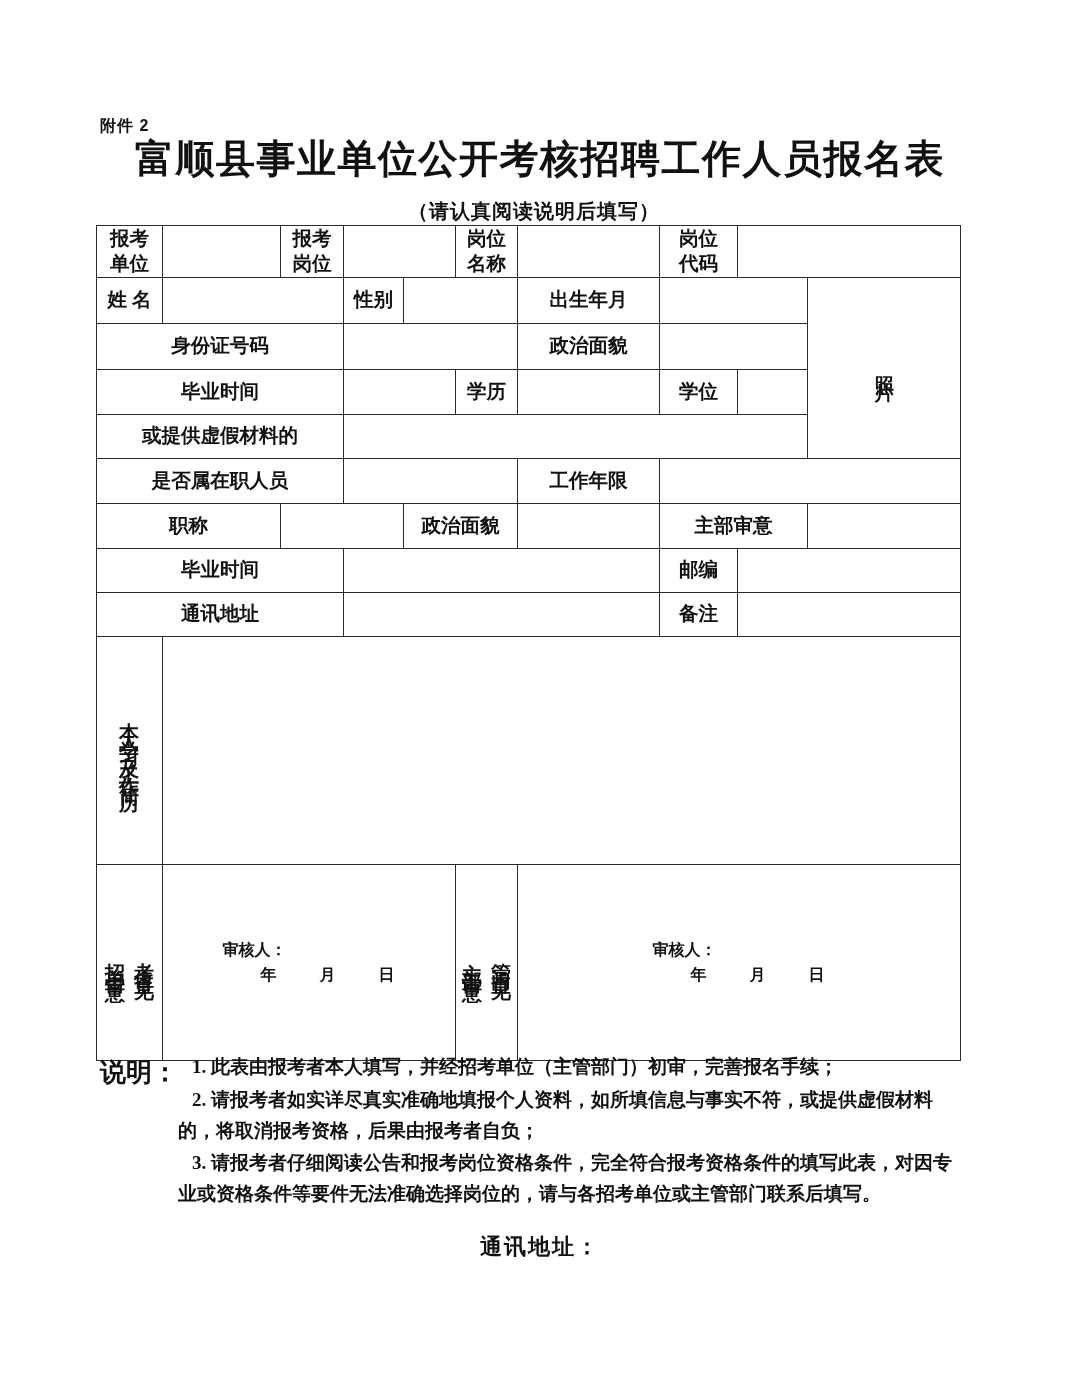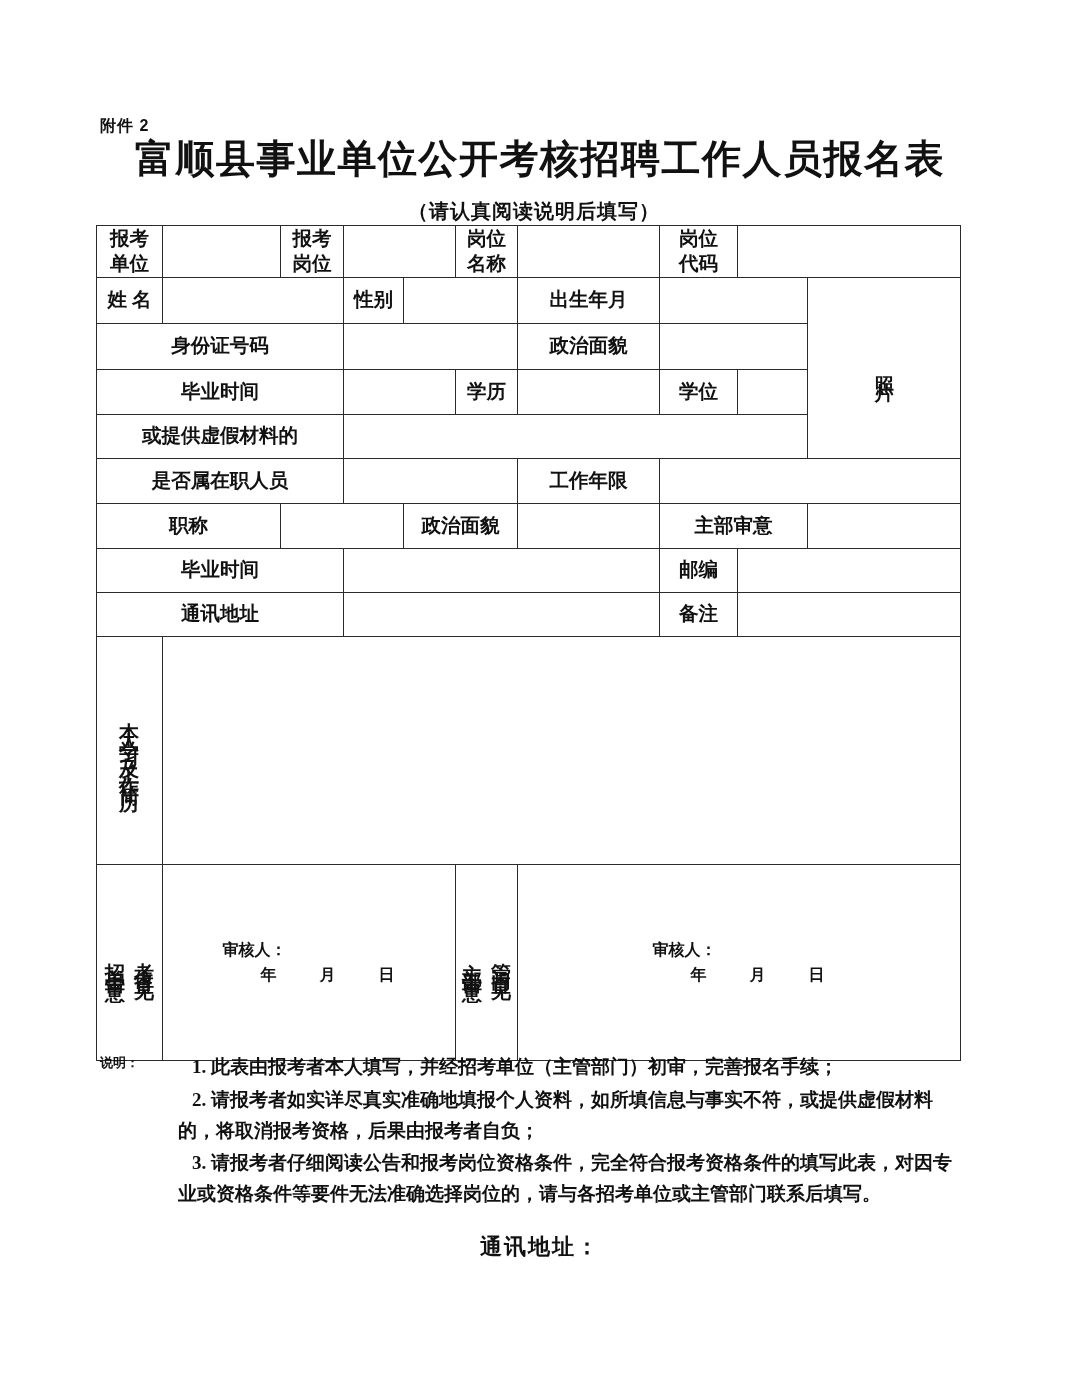--- a/index.html
+++ b/index.html
@@ -154,21 +154,21 @@
     width: 866px;
     font-size: 19px;
     font-weight: 600;
     line-height: 1.62;
     font-family: "Liberation Serif", "DejaVu Serif", serif;
   }
   .notes-head {
     position: absolute;
     left: 0;
     top: 0;
-    font-size: 13px;
+    font-size: 26px;
     font-weight: 700;
   }
   .notes-list {
     margin: 0;
     padding: 0 0 0 78px;
     list-style: none;
   }
   .notes-list li {
     margin: 0 0 2px 0;
     text-indent: 14px;

